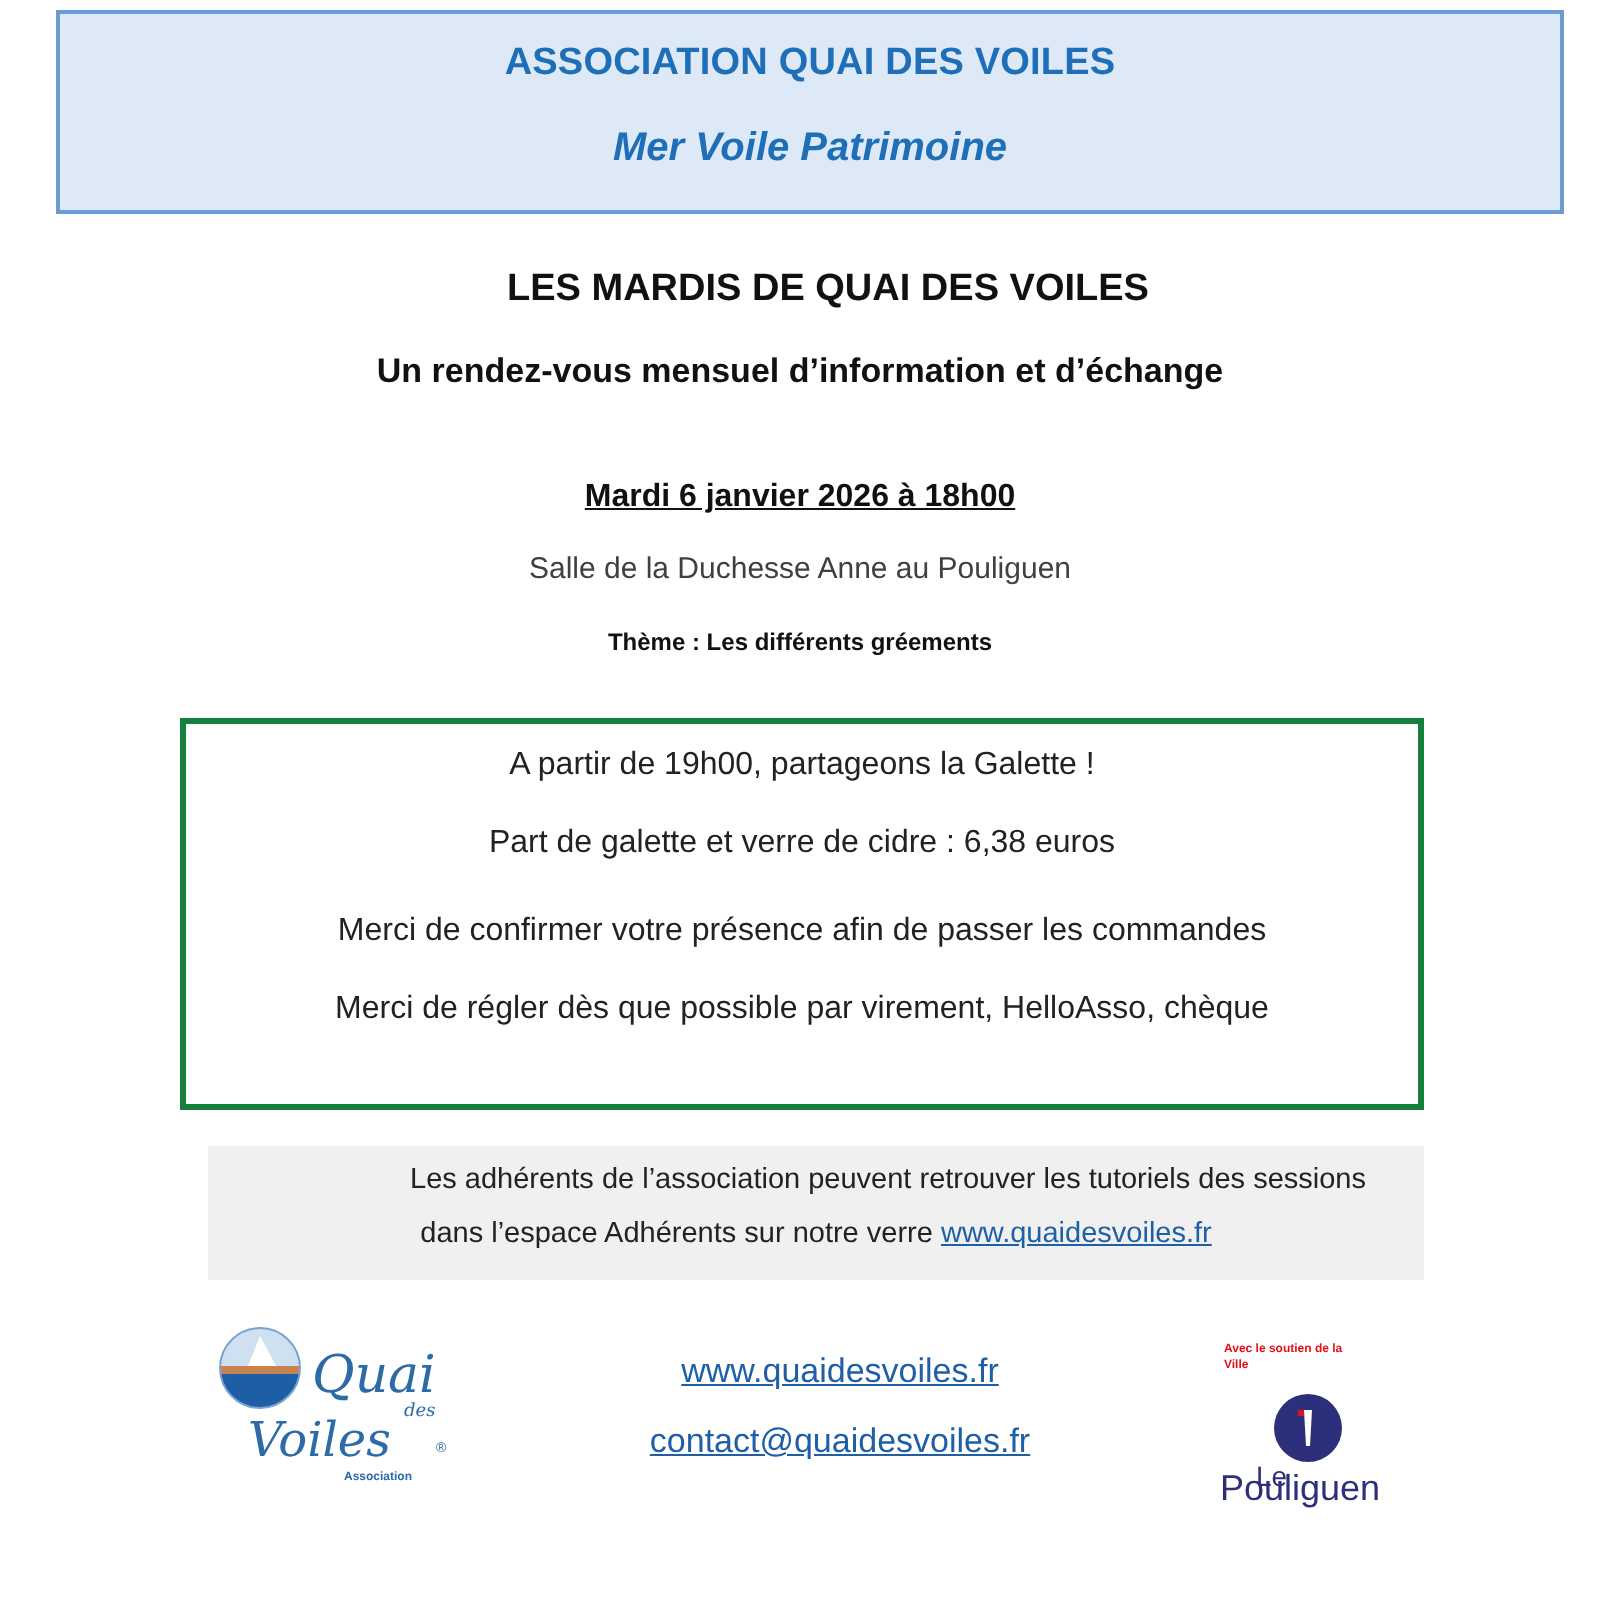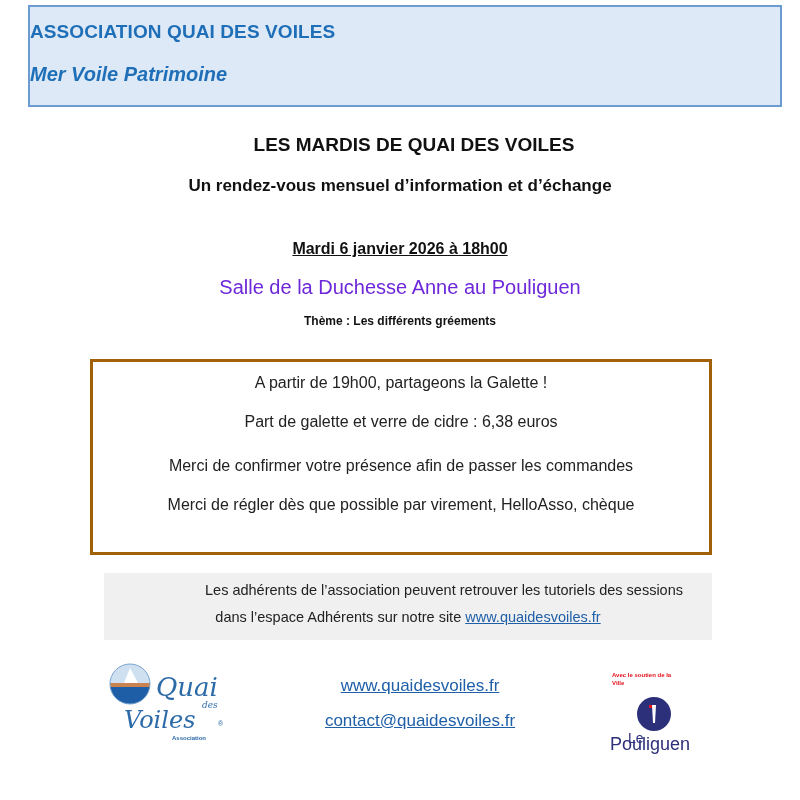--- a/index.html
+++ b/index.html
@@ -3,38 +3,38 @@
 <meta charset="utf-8">
 <style>
   html, body { margin:0; padding:0; }
   body {
     width:800px; height:800px; background:#ffffff; position:relative; overflow:hidden;
     font-family:"Liberation Sans", "DejaVu Sans", sans-serif; color:#1a1a1a;
   }
   .header-box {
     position:absolute; left:28px; top:5px; width:750px; height:98px;
     background:#dde9f6; border:2px solid #6b9bd1; box-sizing:content-box;
-    text-align:left;
+    text-align:center;
   }
   .header-title {
     margin-top:14px; font-size:19px; font-weight:bold; color:#1f6fb8; letter-spacing:0.1px;
   }
   .header-sub {
     margin-top:20px; font-size:20px; font-weight:bold; font-style:italic; color:#1f6fb8;
   }
   .center { position:absolute; left:0; width:800px; text-align:center; }
   .main-title { top:134px; font-size:19px; font-weight:bold; color:#111;padding-left:14px; }
   .main-sub { top:176px; font-size:17px; font-weight:bold; color:#111; }
   .date { top:240px; font-size:16px; font-weight:bold; color:#111; text-decoration:underline; }
-  .venue { top:276px; font-size:20px; color:#6d28d9; }
+  .venue { top:276px; font-size:15px; color:#404040; }
   .theme { top:314px; font-size:12px; font-weight:bold; color:#111; }
 
   .red-box {
     position:absolute; left:90px; top:359px; width:616px; height:190px;
-    border:3px solid #a16207; background:#fff;
+    border:3px solid #15803d; background:#fff;
   }
   .red-box .line {
     position:absolute; left:0; width:100%; text-align:center; font-size:16px; color:#222;
   }
   .grey-box {
     position:absolute; left:104px; top:573px; width:608px; height:67px;
     background:#f0f0f0; text-align:center; font-size:14.5px; color:#222;
   }
   .grey-box .l1 { position:absolute; top:9px; width:100%;padding-left:36px; }
   .grey-box .l2 { position:absolute; top:36px; width:100%; }
@@ -70,21 +70,21 @@
 
 <div class="red-box">
   <div class="line" style="top:12px">A partir de 19h00, partageons la Galette !</div>
   <div class="line" style="top:51px">Part de galette et verre de cidre : 6,38 euros</div>
   <div class="line" style="top:134px">Merci de régler dès que possible par virement, HelloAsso, chèque</div>
   <div class="line" style="top:95px">Merci de confirmer votre présence afin de passer les commandes</div>
 </div>
 
 <div class="grey-box">
   <div class="l1">Les adhérents de l’association peuvent retrouver les tutoriels des sessions</div>
-  <div class="l2"><span>dans l’espace Adhérents sur notre site </span><a class="link">www.quaidesvoiles.fr</a></div>
+  <div class="l2"><span>dans l’espace Adhérents sur notre verre </span><a class="link">www.quaidesvoiles.fr</a></div>
 </div>
 
 <div class="logo-qdv">
   <svg width="124" height="90" viewBox="0 0 124 90">
     <defs>
       <clipPath id="c">
           <circle cx="22" cy="28" r="20"></circle>
         </clipPath>
     </defs>
     <g clip-path="url(#c)">

